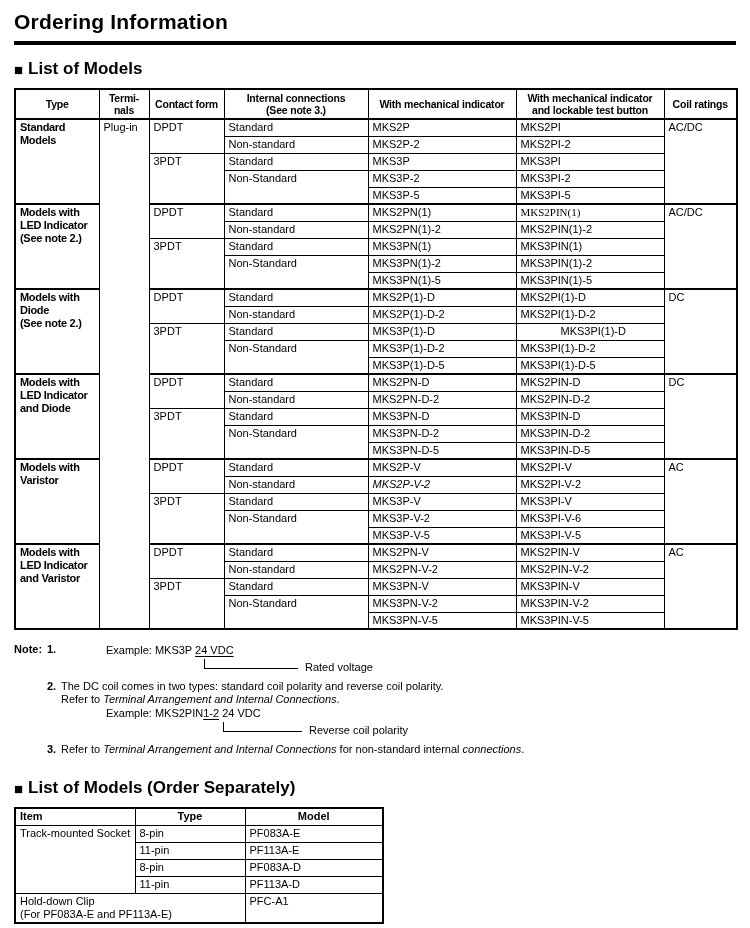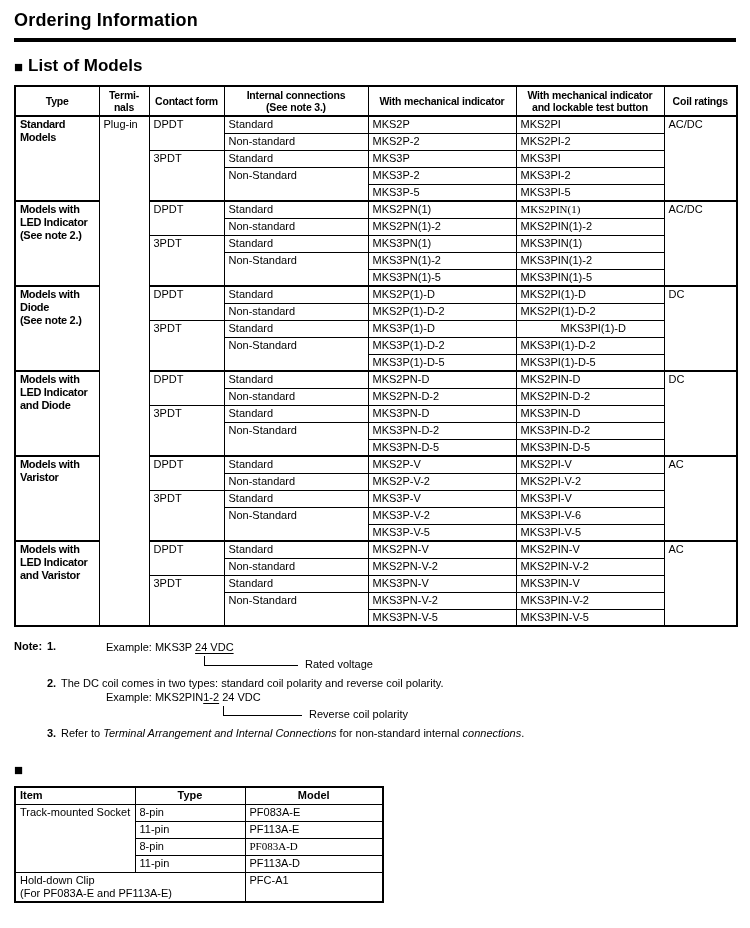--- a/index.html
+++ b/index.html
@@ -3,21 +3,21 @@
 <meta charset="utf-8">
 <style>
   * { box-sizing: border-box; }
   html, body { margin: 0; padding: 0; }
   body {
     width: 750px; height: 928px; background: #ffffff; color: #000000;
     font-family: "Liberation Sans", sans-serif; overflow: hidden;
   }
   .page { padding: 8px 14px 0 14px; }
 
-  .doc-title { font-size: 18px; font-weight: bold; margin: 2px 0 7px 0; letter-spacing: 0.2px; }
+  .doc-title { font-size: 21px; font-weight: bold; margin: 2px 0 7px 0; letter-spacing: 0.2px; }
   .title-rule { height: 4px; background: #000; margin: 0 0 14px 0; }
 
   .section-heading { display: flex; align-items: center; font-size: 17px; font-weight: bold; margin: 14px 0 9px 0; }
   .section-heading .marker { font-size: 15px; margin-right: 5px; line-height: 1; }
 
   
   table.models { border-collapse: collapse; width: 722px; table-layout: fixed; border: 2px solid #000; }
   table.models th, table.models td {
     border: 1px solid #000; padding: 1px 4px; font-size: 11px; line-height: 13px;
     overflow: hidden; text-align: left; vertical-align: top;
@@ -218,21 +218,21 @@
           <td class="type-cell" rowspan="5" style="white-space: pre-line;">Models with
 Varistor</td>
           <td class="contact-cell" rowspan="2" style="white-space: pre-line;">DPDT</td>
           <td class="conn-cell" rowspan="1" style="white-space: pre-line;">Standard</td>
           <td class="model-cell" style="white-space: pre-line;">MKS2P-V</td>
           <td class="model-cell" style="white-space: pre-line;">MKS2PI-V</td>
           <td class="coil-cell" rowspan="5" style="white-space: pre-line;">AC</td>
         </tr>
         <tr>
           <td class="conn-cell" rowspan="1" style="white-space: pre-line;">Non-standard</td>
-          <td class="model-cell" style="white-space: pre-line;">MKS2P-V-2</td>
+          <td class="model-cell" style="white-space: pre-line; font-style: italic;">MKS2P-V-2</td>
           <td class="model-cell" style="white-space: pre-line;">MKS2PI-V-2</td>
         </tr>
         <tr>
           <td class="contact-cell" rowspan="3" style="white-space: pre-line;">3PDT</td>
           <td class="conn-cell" rowspan="1" style="white-space: pre-line;">Standard</td>
           <td class="model-cell" style="white-space: pre-line;">MKS3P-V</td>
           <td class="model-cell" style="white-space: pre-line;">MKS3PI-V</td>
         </tr>
         <tr>
           <td class="conn-cell" rowspan="2" style="white-space: pre-line;">Non-Standard</td>
@@ -287,39 +287,41 @@
           <span class="callout-text">Rated voltage</span>
         </div>
       </div>
     </div>
 
     <div class="note-item">
       <span class="note-label"></span>
       <span class="note-num">2.</span>
       <div class="note-body">
         <div>The DC coil comes in two types: standard coil polarity and reverse coil polarity.</div>
+        <div><span>Refer to </span><span class="it">Terminal Arrangement and Internal Connections</span><span>.</span></div>
         <div class="example-line"><span>Example: MKS2PIN</span><span class="u">1-2</span><span> 24 VDC</span></div>
         <div class="callout" style="margin-left:162px">
           <span class="callout-elbow" style="width:79px"></span>
           <span class="callout-text">Reverse coil polarity</span>
         </div>
       </div>
     </div>
 
     <div class="note-item">
       <span class="note-label"></span>
       <span class="note-num">3.</span>
       <div class="note-body">
         <div><span>Refer to </span><span class="it">Terminal Arrangement and Internal Connections</span><span> for non-standard internal </span><span class="it">connections</span><span>.</span></div>
       </div>
     </div>
   </div>
 
   <div class="section-heading" style="margin-top:22px">
     <span class="marker">■</span>
+    <span>List of Models (Order Separately)</span>
   </div>
 
   <table class="separate">
     <colgroup>
       <col style="width:120px">
         <col style="width:110px">
         <col style="width:138px">
     </colgroup>
     <thead>
       <tr>
@@ -333,21 +335,21 @@
           <td class="item-wrap" rowspan="4" style="white-space: pre-line;">Track-mounted Socket</td>
           <td class="" style="white-space: pre-line;">8-pin</td>
           <td class="" style="white-space: pre-line;">PF083A-E</td>
         </tr>
         <tr>
           <td class="" style="white-space: pre-line;">11-pin</td>
           <td class="" style="white-space: pre-line; margin-top: 44px;">PF113A-E</td>
         </tr>
         <tr>
           <td class="" style="white-space: pre-line;">8-pin</td>
-          <td class="" style="white-space: pre-line; font-family: Liberation Serif, serif;">PF083A-D</td>
+          <td class="" style="white-space: pre-line;">PF083A-D</td>
         </tr>
         <tr>
           <td class="" style="white-space: pre-line;">11-pin</td>
           <td class="" style="white-space: pre-line;">PF113A-D</td>
         </tr>
         <tr>
           <td class="item-wrap" colspan="2" style="white-space: pre-line;">Hold-down Clip
 (For PF083A-E and PF113A-E)</td>
           <td class="" style="white-space: pre-line;">PFC-A1</td>
         </tr>

